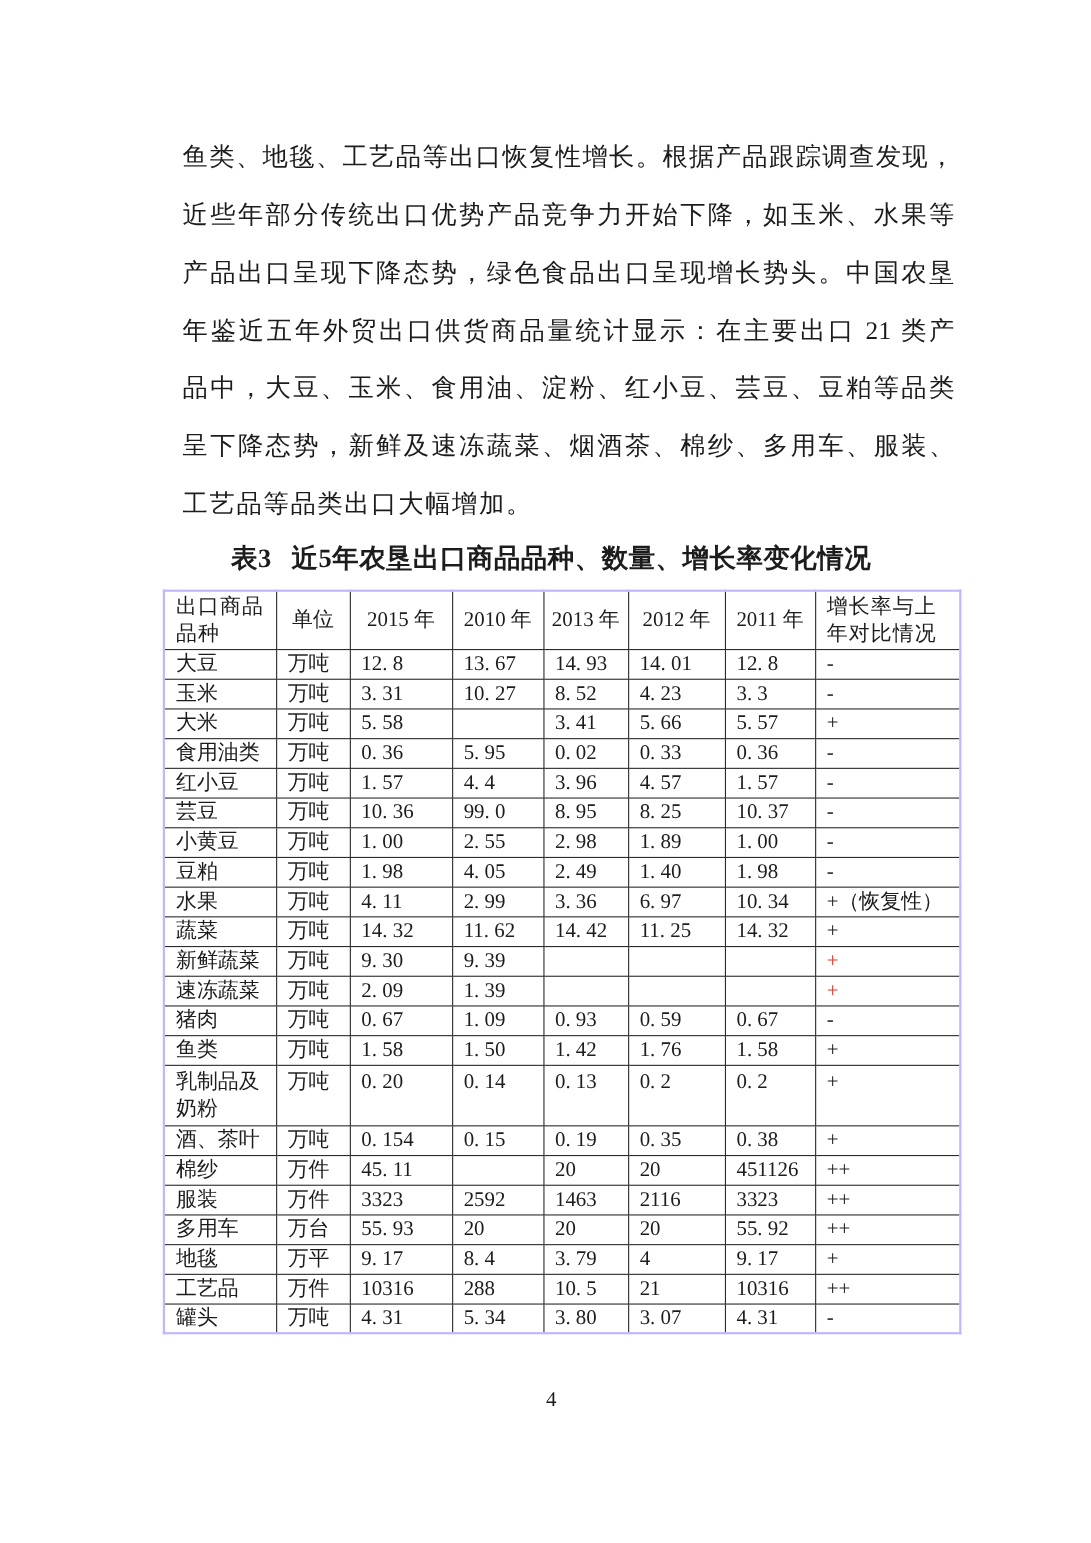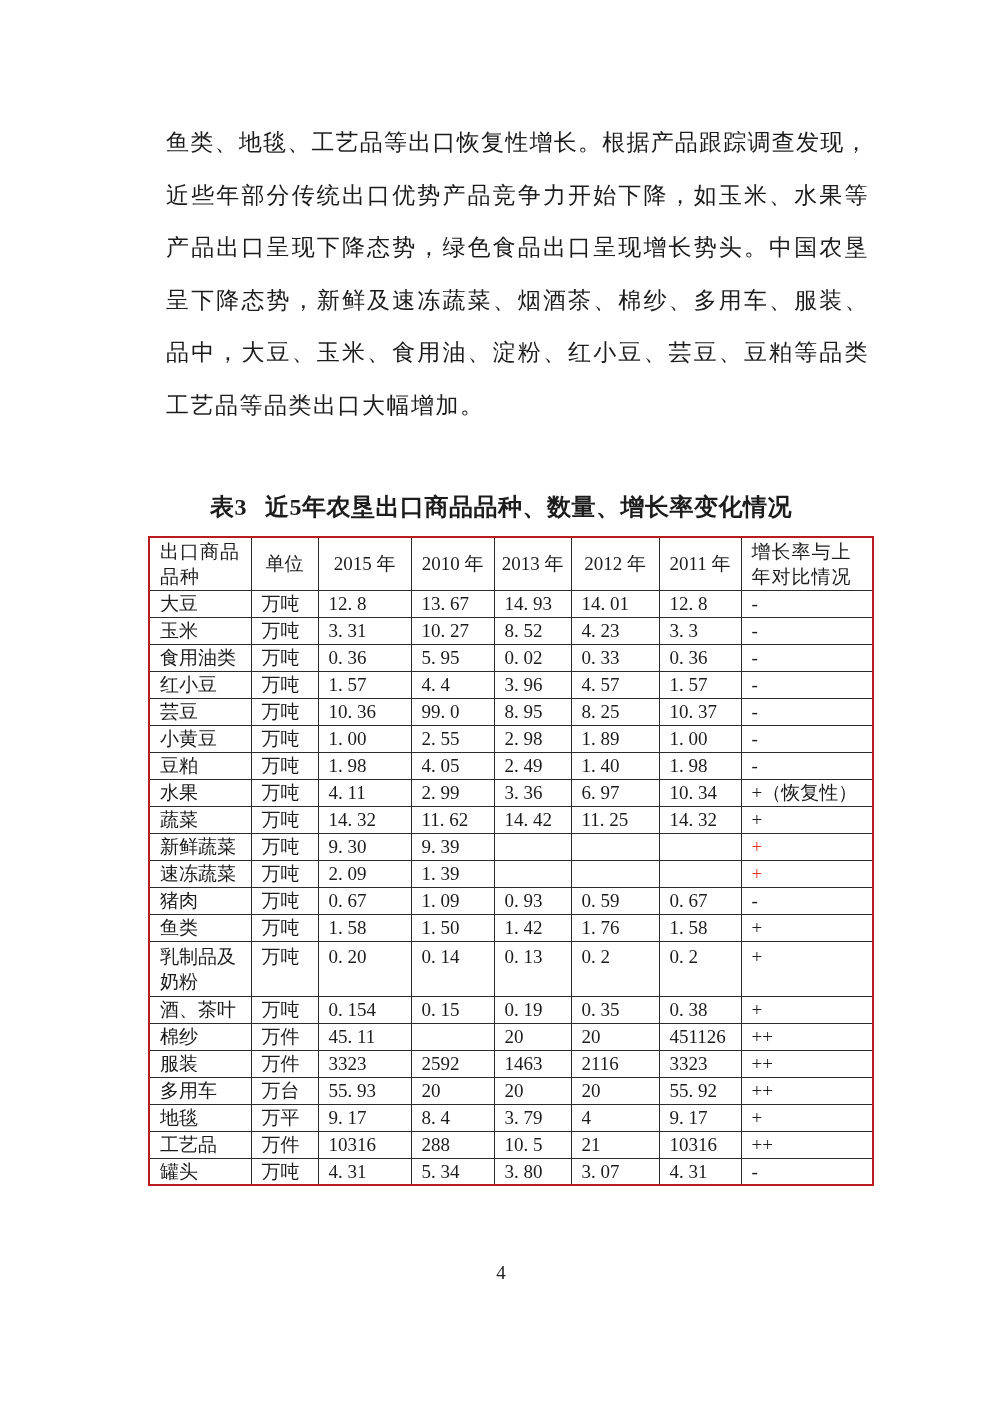--- a/index.html
+++ b/index.html
@@ -51,21 +51,21 @@
   }
   .table-title .title-prefix { margin-right: 18px; }
   
   table.export-table {
     position: absolute;
     top: 536px;
     left: 148px;
     width: 724px;
     border-collapse: collapse;
     table-layout: fixed;
-    border: 2px solid #b91c1c;
+    border: 2px solid #c4b5fd;
     font-size: 19px;
   }
   .export-table th, .export-table td {
     border: 1px solid #2b2b2b;
     padding: 0 4px 0 10px;
     vertical-align: middle;
     text-align: left;
     line-height: 25px;
     overflow: hidden;
     white-space: pre-line;
@@ -89,22 +89,23 @@
 </style>
 </head>
 <body>
 
 <div class="page">
 
   <div class="paragraph">
     <div class="para-line">鱼类、地毯、工艺品等出口恢复性增长。根据产品跟踪调查发现，</div>
     <div class="para-line">近些年部分传统出口优势产品竞争力开始下降，如玉米、水果等</div>
     <div class="para-line">产品出口呈现下降态势，绿色食品出口呈现增长势头。中国农垦</div>
+    <div class="para-line">年鉴近五年外贸出口供货商品量统计显示：在主要出口 21 类产</div>
+    <div class="para-line">品中，大豆、玉米、食用油、淀粉、红小豆、芸豆、豆粕等品类</div>
     <div class="para-line">呈下降态势，新鲜及速冻蔬菜、烟酒茶、棉纱、多用车、服装、</div>
-    <div class="para-line">品中，大豆、玉米、食用油、淀粉、红小豆、芸豆、豆粕等品类</div>
     <div class="para-line last">工艺品等品类出口大幅增加。</div>
   </div>
 
   <div class="table-title">
     <span class="title-prefix">表3</span><span>近5年农垦出口商品品种、数量、增长率变化情况</span>
   </div>
 
   <table class="export-table">
     <colgroup>
       <col style="width:102px">
@@ -145,20 +146,30 @@
           <td>玉米</td>
           <td>万吨</td>
           <td>3. 31</td>
           <td>10. 27</td>
           <td>8. 52</td>
           <td>4. 23</td>
           <td>3. 3</td>
           <td>-</td>
         </tr>
         <tr>
+          <td>大米</td>
+          <td>万吨</td>
+          <td>5. 58</td>
+          <td></td>
+          <td>3. 41</td>
+          <td>5. 66</td>
+          <td>5. 57</td>
+          <td>+</td>
+        </tr>
+        <tr>
           <td>食用油类</td>
           <td>万吨</td>
           <td>0. 36</td>
           <td>5. 95</td>
           <td>0. 02</td>
           <td>0. 33</td>
           <td>0. 36</td>
           <td>-</td>
         </tr>
         <tr>

